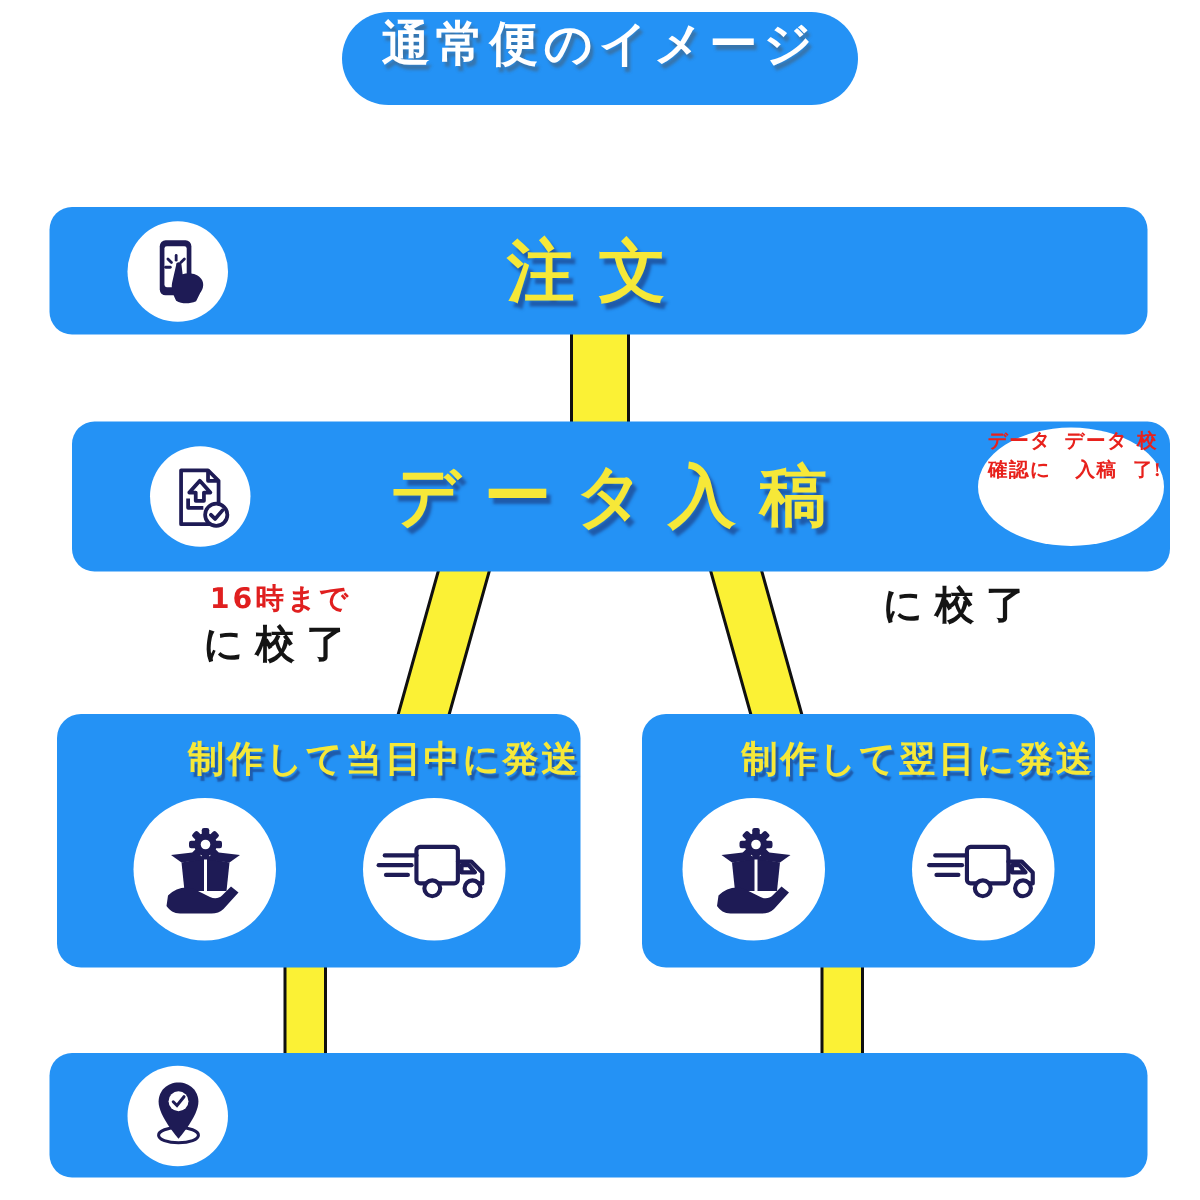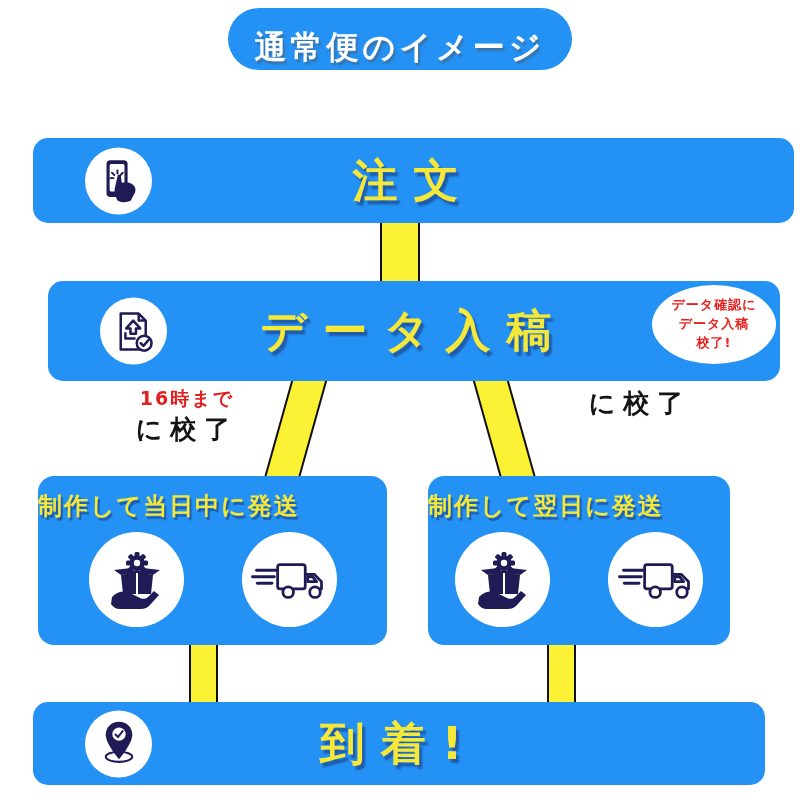--- a/index.html
+++ b/index.html
@@ -1,56 +1,56 @@
 <!DOCTYPE html>
 <html><head>
 <meta charset="utf-8">
 <style>
   html,body{margin:0;padding:0;background:#fff;}
   body{width:800px;height:800px;font-family:"DejaVu Sans","Liberation Sans",sans-serif;font-weight:bold;}
   .canvas{position:relative;width:800px;height:800px;background:#ffffff;overflow:hidden;}
 
   
   .title-pill{position:absolute;left:228px;top:8px;width:344px;height:62px;background:#2492f5;
-    border-radius:32px;display:flex;align-items:flex-end;justify-content:center;z-index:3;}
+    border-radius:32px;display:flex;align-items:flex-start;justify-content:center;z-index:3;}
   .title-pill span{color:#ffffff;font-size:32px;letter-spacing:4px;
     text-shadow:2px 3px 2px rgba(80,80,80,0.45);}
 
   
   .connectors{position:absolute;left:0;top:0;width:800px;height:800px;z-index:1;}
   .connectors polygon{fill:#fbf135;stroke:#101010;stroke-width:2;}
 
   
   .bar{position:absolute;left:33px;width:732px;background:#2492f5;border-radius:15px;z-index:2;}
-  #bar-order{top:138px;height:85px;padding-left:29px;}
+  #bar-order{top:138px;height:85px;}
   #bar-data{top:281px;height:100px;margin-left:15px;}
   #bar-arrival{top:702px;height:83px;}
   .icon-circle{position:absolute;left:52px;top:50%;transform:translateY(-50%);width:67px;height:67px;
     background:#fff;border-radius:50%;display:flex;align-items:center;justify-content:center;}
   .icon-circle svg{width:50px;height:50px;}
   .bar-label{position:absolute;left:0;top:50%;transform:translateY(-50%);width:100%;text-align:center;
     color:#f6e838;font-size:45px;letter-spacing:16px;text-shadow:3px 4px 2px rgba(25,35,95,0.5);}
 
   
   .badge{position:absolute;left:604px;top:4px;width:124px;height:79px;background:#fff;border-radius:50%;
-    display:flex;flex-direction:column;justify-content:center;text-align:center;
-    color:#e8211c;font-size:13px;line-height:1.45;letter-spacing:1px;}
+    display:flex;flex-direction:row;justify-content:center;text-align:center;
+    color:#e8211c;font-size:13px;line-height:1.45;letter-spacing:1px;font-family:Liberation Serif, serif;}
 
   
   .cond-label{position:absolute;width:190px;text-align:center;z-index:2;}
   #cond-left{left:92px;top:386px;}
   #cond-right{left:545px;top:386px;}
   .cond-line1{color:#e01f1f;font-size:19px;letter-spacing:2px;}
   .cond-line2{color:#141414;font-size:26px;letter-spacing:8px;margin-top:0;}
 
   
   .box{position:absolute;top:476px;height:169px;background:#2492f5;border-radius:16px;z-index:2;}
   #box-left{left:38px;width:349px;}
   #box-right{left:428px;width:302px;}
-  .box-title{margin-top:14px;text-align:left;color:#f6e838;font-size:24px;letter-spacing:2px;
+  .box-title{margin-top:14px;text-align:right;color:#f6e838;font-size:24px;letter-spacing:2px;
     text-shadow:2px 3px 1px rgba(25,35,95,0.5);}
   .box-icons{display:flex;justify-content:center;gap:58px;margin-top:10px;}
   .big-circle{width:95px;height:95px;background:#fff;border-radius:50%;
     display:flex;align-items:center;justify-content:center;}
   .big-circle svg.sq{width:64px;height:64px;}
   .big-circle svg.wide{width:78px;height:54px;}
 </style>
 </head>
 <body>
 
@@ -184,16 +184,15 @@
 
   <div class="bar" id="bar-arrival">
     <div class="icon-circle">
       <svg viewBox="0 0 64 64">
         <ellipse cx="32" cy="49" rx="17" ry="6.5" fill="none" stroke="#1e1b55" stroke-width="2.6"></ellipse>
         <path d="M32 4 C22.5 4 15 11 15 20.5 C15 33 32 52 32 52 S49 33 49 20.5 C49 11 41.5 4 32 4 z" fill="#1e1b55"></path>
         <circle cx="32" cy="20" r="8.5" fill="#ffffff"></circle>
         <path d="M27.5 20.5 l3.2 3.2 6-7.5" fill="none" stroke="#1e1b55" stroke-width="2.6" stroke-linecap="round"></path>
       </svg>
     </div>
-    <div class="bar-label">到着!</div>
   </div>
 
 </div>
 
 </body></html>

